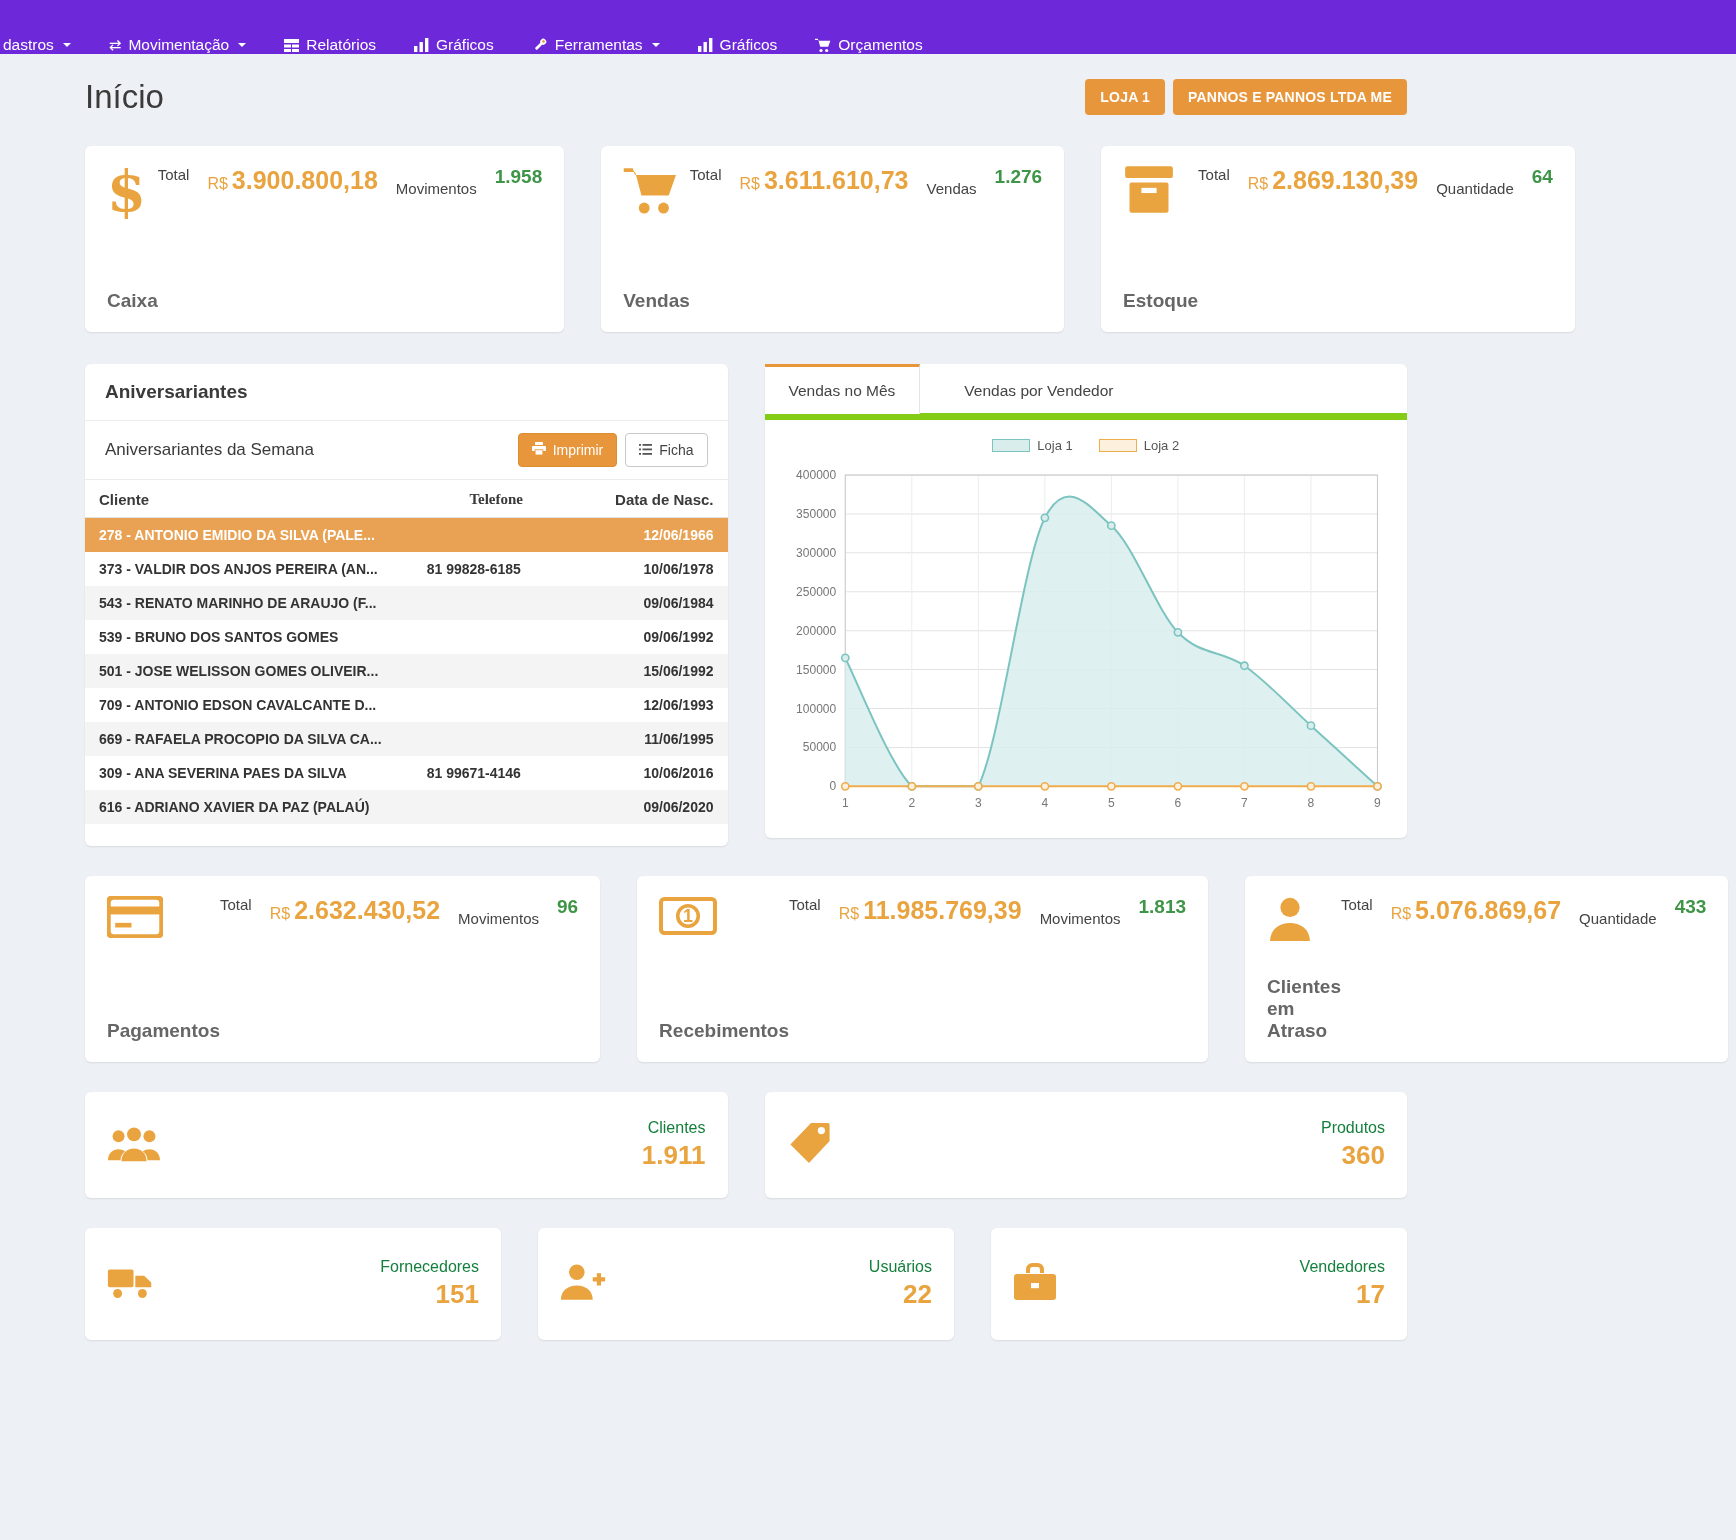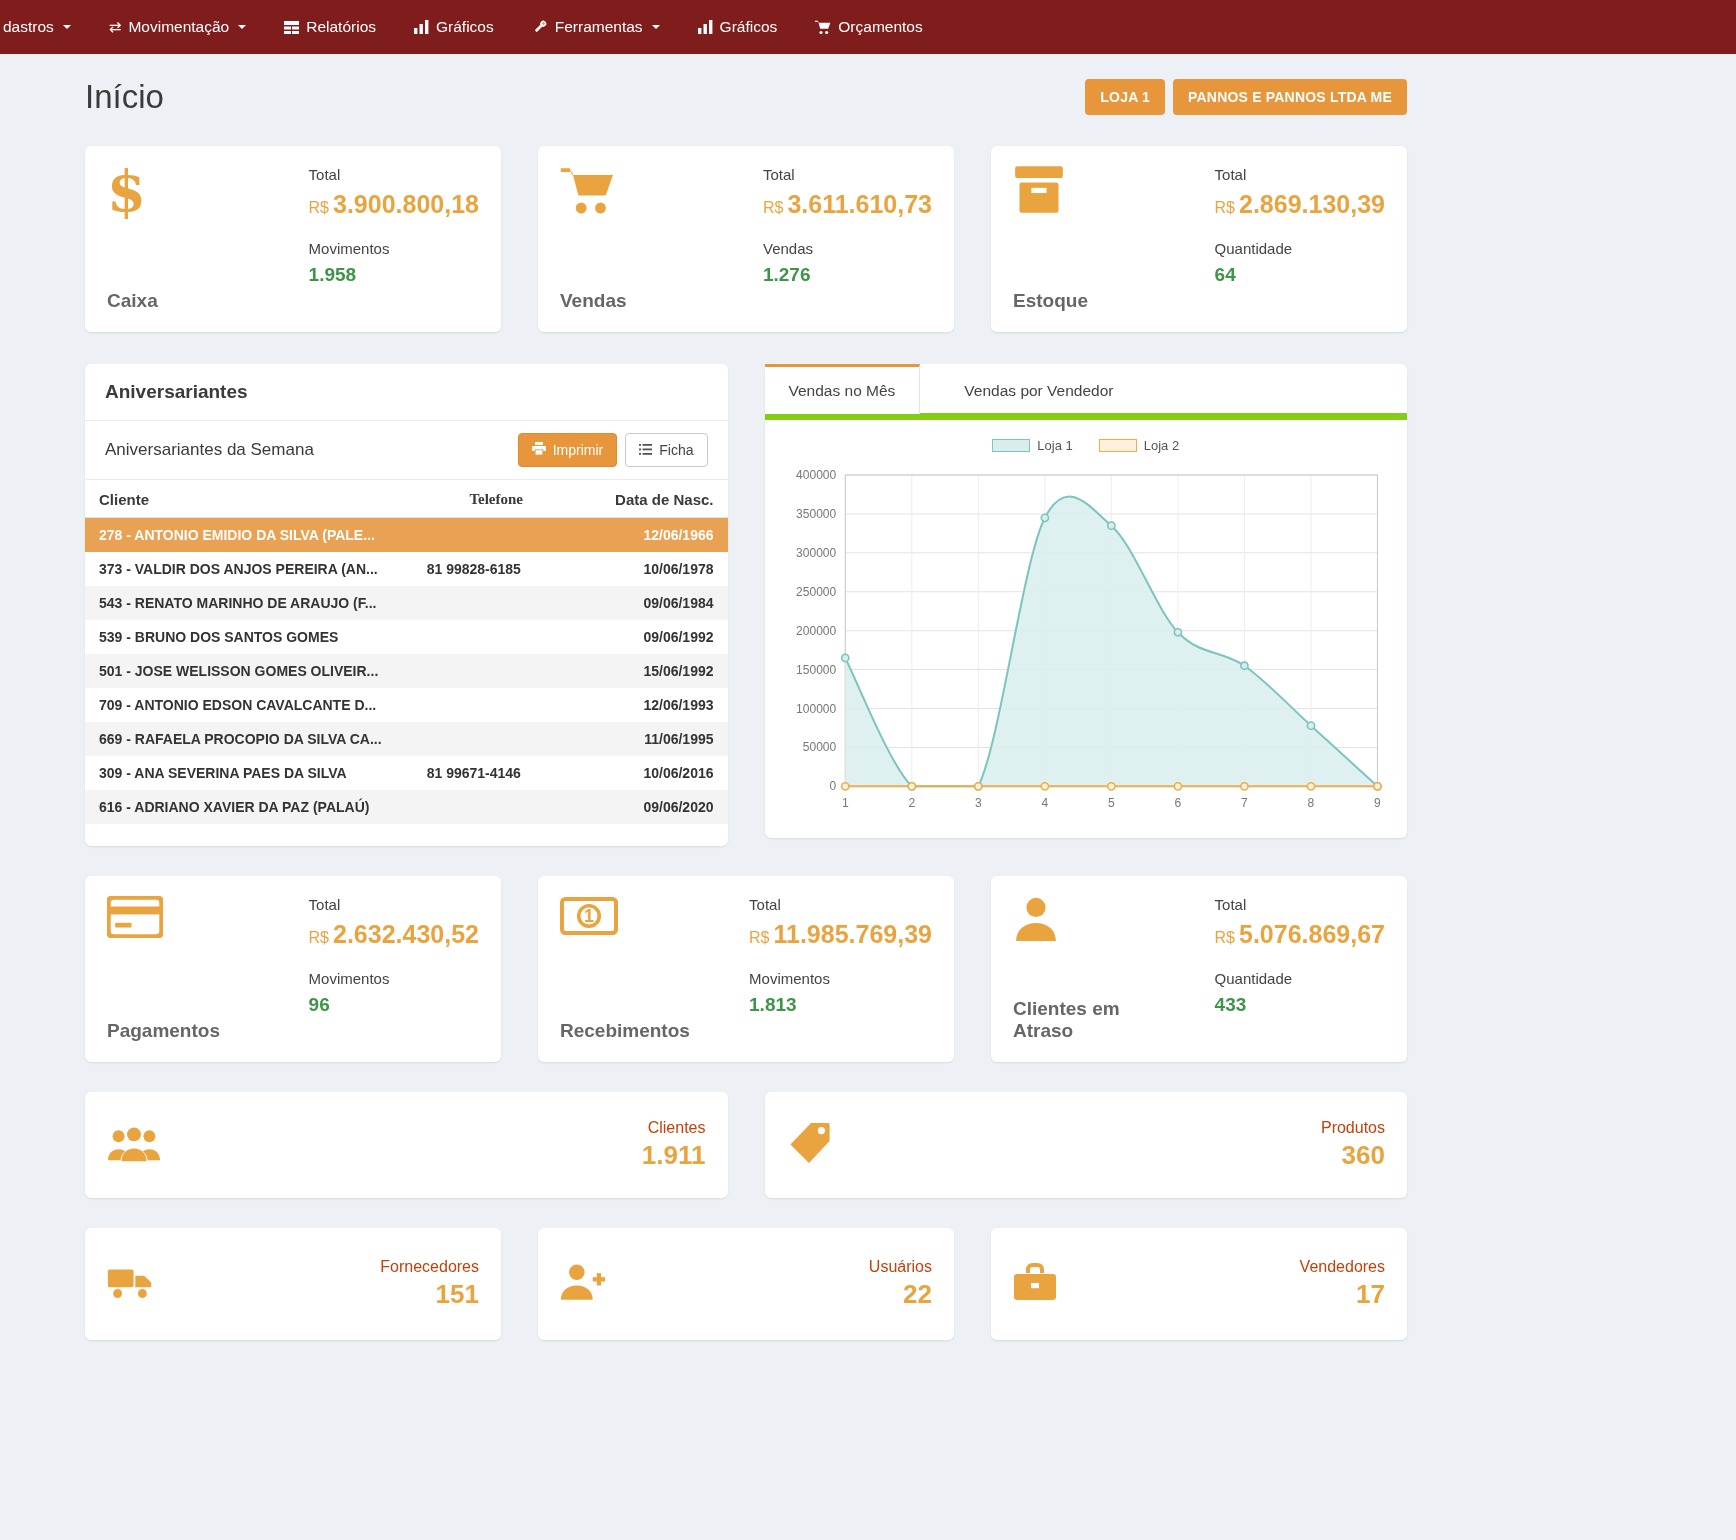--- a/index.html
+++ b/index.html
@@ -1,19 +1,19 @@
 <!DOCTYPE html>
 <html><head>
 <meta charset="utf-8">
 <style>
   * { margin:0; padding:0; box-sizing:border-box; }
   html,body { width:1736px; background:#edf0f4; font-family:"Liberation Sans","DejaVu Sans",sans-serif; color:#3a3a3a; }
 
   
-  .navbar { height:54px; background:#7f1d1d; display:flex; align-items:center; color:#fff; overflow:hidden; }
+  .navbar { height:54px; background:#6d28d9; display:flex; align-items:flex-end; color:#fff; overflow:hidden; }
   .nav-item { display:flex; align-items:center; gap:7px; padding:0 19px; font-size:15.5px; color:#fff; text-decoration:none; cursor:pointer; white-space:nowrap; }
   .nav-item:first-child { margin-left:-16px; }
   .caret { display:inline-block; width:0; height:0; border-top:4px solid #fff; border-left:4px solid transparent; border-right:4px solid transparent; margin-left:2px; }
   .nav-ico { display:inline-flex; align-items:center; }
   .nav-ico svg { fill:#fff; }
   .uni-ico { font-family:"DejaVu Sans",sans-serif; font-size:15px; }
 
   
   .page { width:1322px; margin-left:85px; padding-top:24px; padding-bottom:60px; }
   .header-row { display:flex; justify-content:space-between; align-items:center; }
@@ -29,30 +29,30 @@
   
   .grid3 { display:grid; grid-template-columns:repeat(3,1fr); gap:37px; margin-top:30px; }
   .grid2 { display:grid; grid-template-columns:repeat(2,1fr); gap:37px; margin-top:30px; }
   .card { background:#fff; border-radius:6px; box-shadow:0 1px 2px rgba(0,0,0,.09); padding:20px 22px; }
   .stat-card { height:186px; display:flex; justify-content:space-between; }
   .stat-left { display:flex; flex-direction:column; justify-content:space-between; }
   .stat-icon { color:#e9a43f; }
   .stat-icon svg { fill:#e9a43f; }
   .dollar-glyph { font-size:56px; font-weight:700; color:#e9a43f; line-height:.9; font-family:"DejaVu Serif",serif; }
   .stat-title { font-size:19px; font-weight:700; color:#666; max-width:130px; line-height:1.15; }
-  .stat-right { text-align:left; display:flex; flex-direction:column; gap:7px; }
+  .stat-right { text-align:left; display:flex; flex-direction:row; gap:18px; }
   .lbl { font-size:15px; color:#444; }
   .lbl.second { margin-top:14px; }
   .val-orange { font-size:25px; font-weight:700; color:#e9a43f; }
   .val-orange .cur { font-size:16px; font-weight:400; color:#e9a43f; margin-right:4px; }
   .val-green { font-size:19px; font-weight:700; color:#3f9547; }
 
   .wide-card { height:106px; display:flex; justify-content:space-between; align-items:center; }
   .wide-right { text-align:right; }
-  .wide-label { font-size:16px; color:#c2410c; }
+  .wide-label { font-size:16px; color:#15803d; }
   .wide-value { font-size:26px; font-weight:700; color:#e9a43f; margin-top:3px; }
   .small-card { height:112px; }
 
   
   .mid-row { display:grid; grid-template-columns:1fr 1fr; gap:37px; margin-top:32px; align-items:start; }
   .panel { background:#fff; border-radius:6px; box-shadow:0 1px 2px rgba(0,0,0,.09); }
 
   .bday-panel { height:482px; overflow:hidden; }
   .panel-header { padding:17px 20px; font-size:19px; font-weight:700; border-bottom:1px solid #ececec; }
   .bday-subrow { display:flex; justify-content:space-between; align-items:center; padding:12px 20px; border-bottom:1px solid #ececec; }

